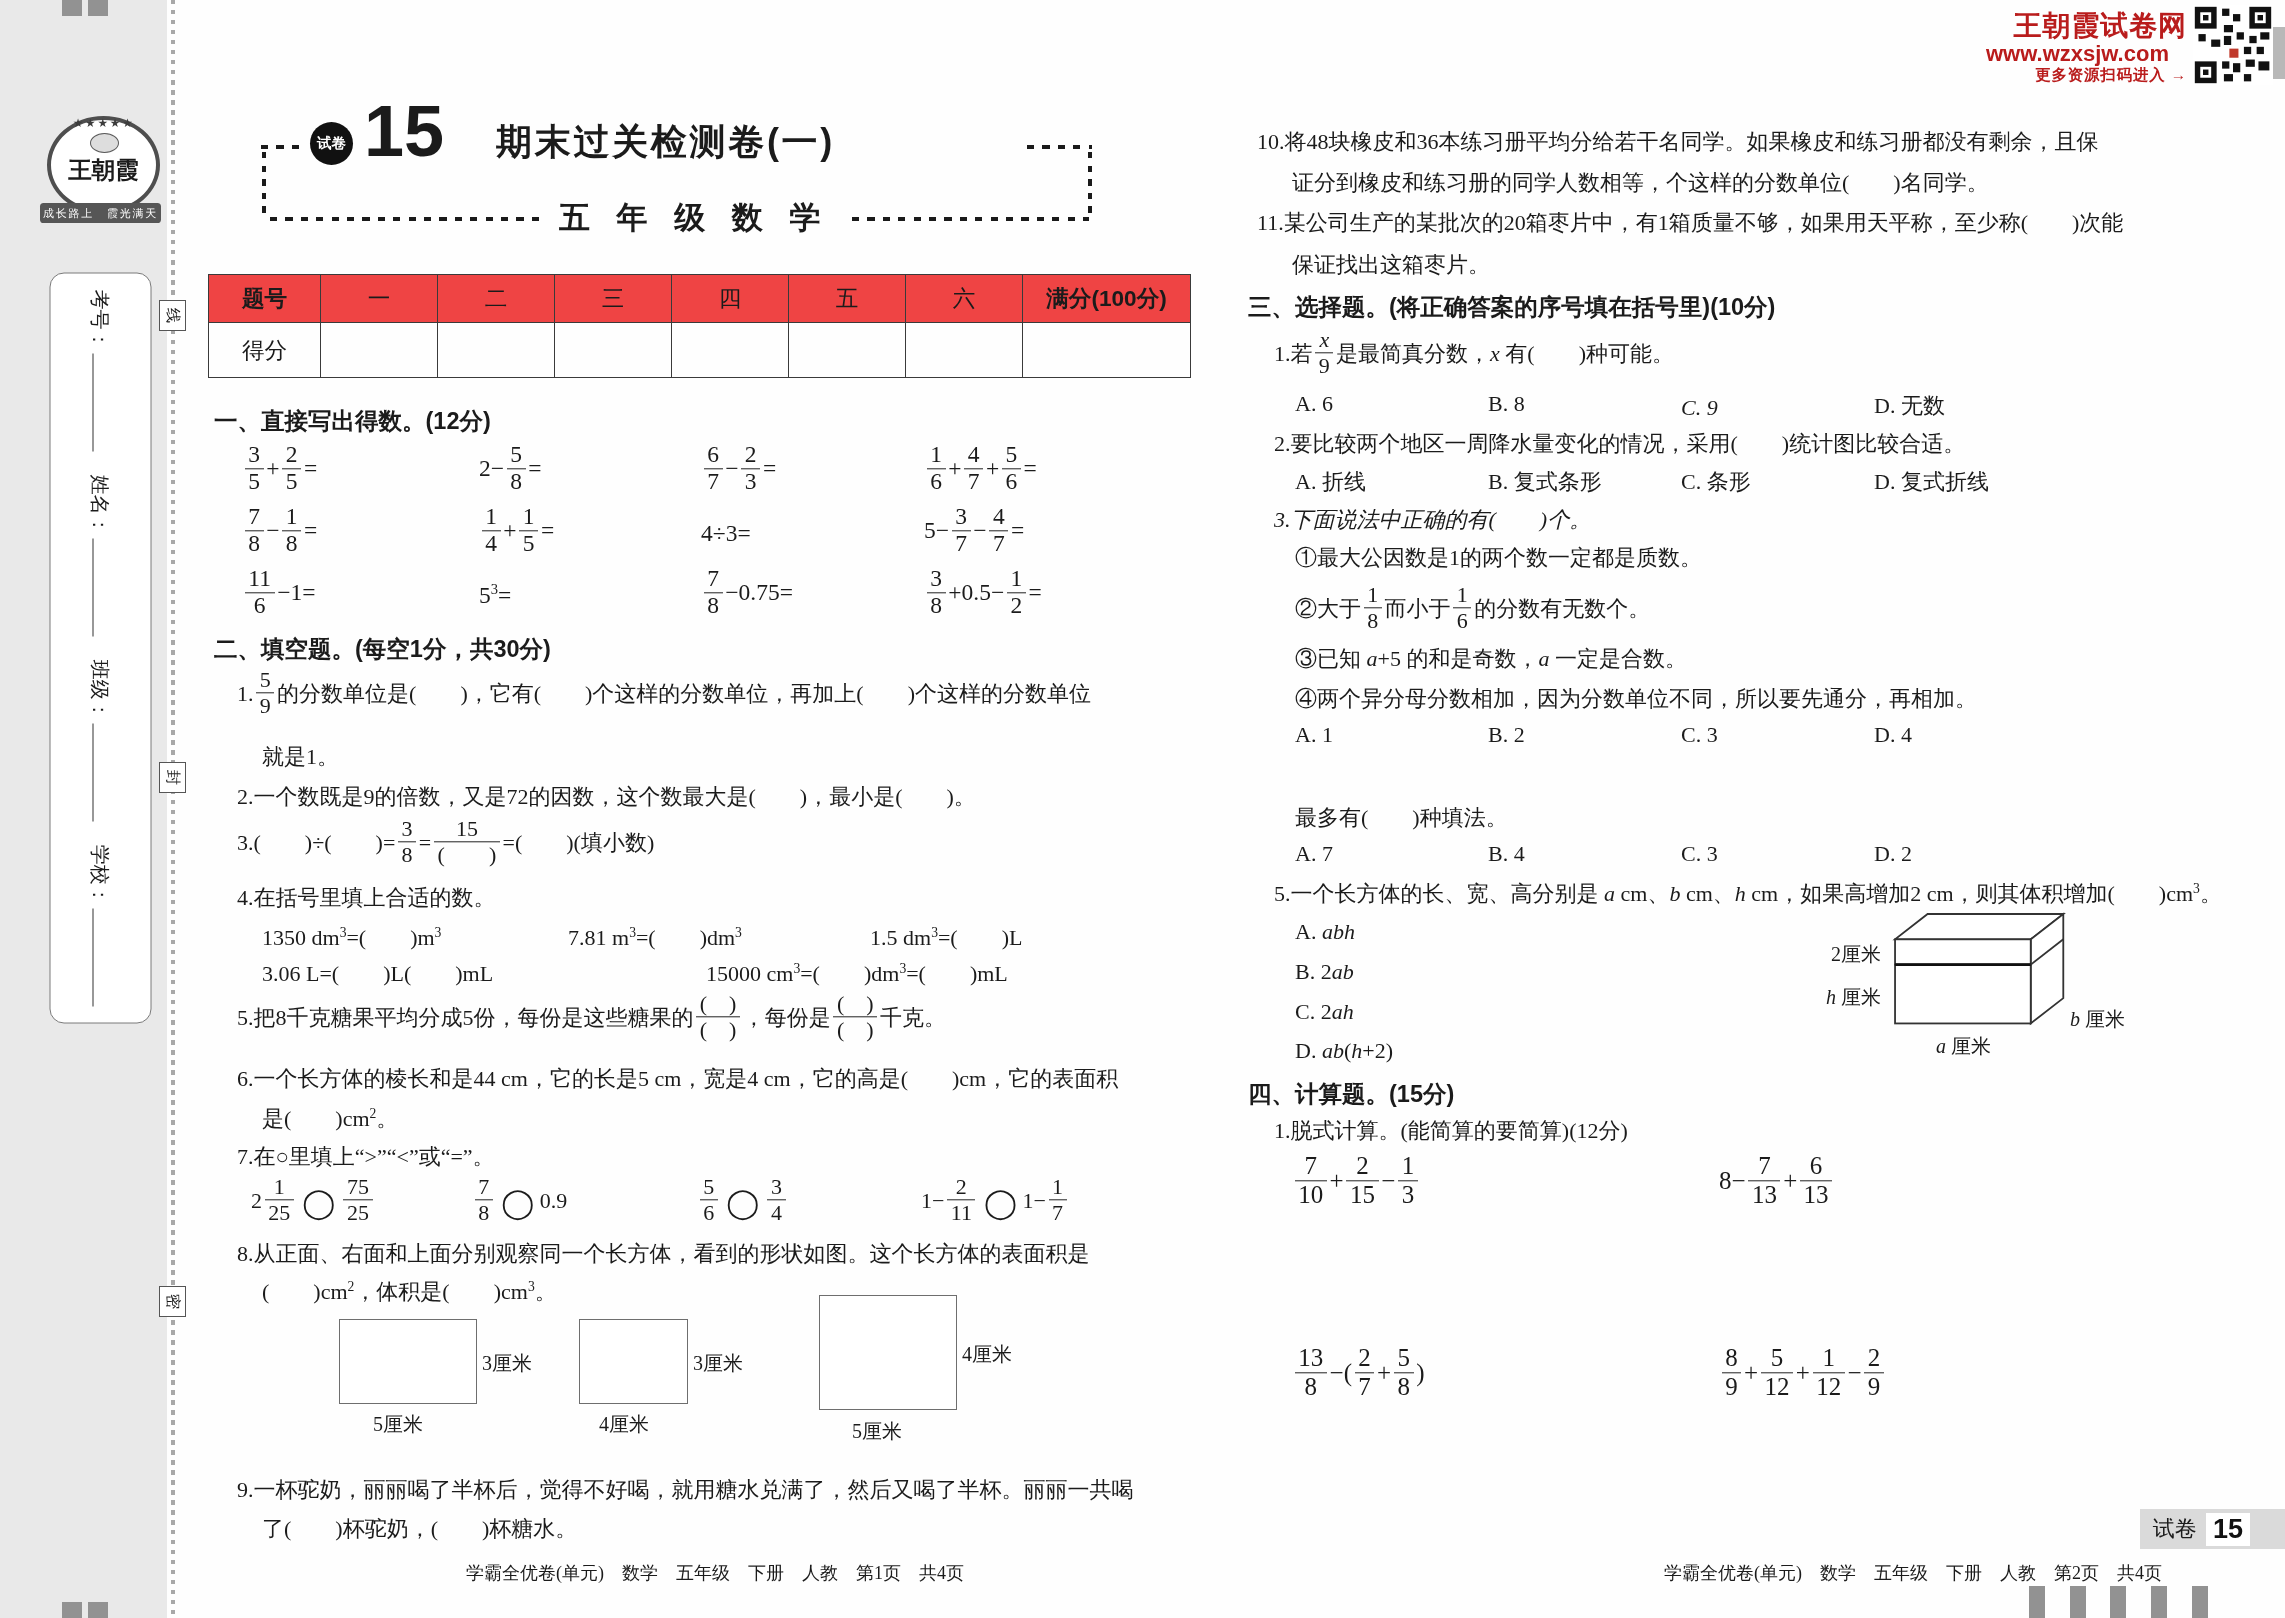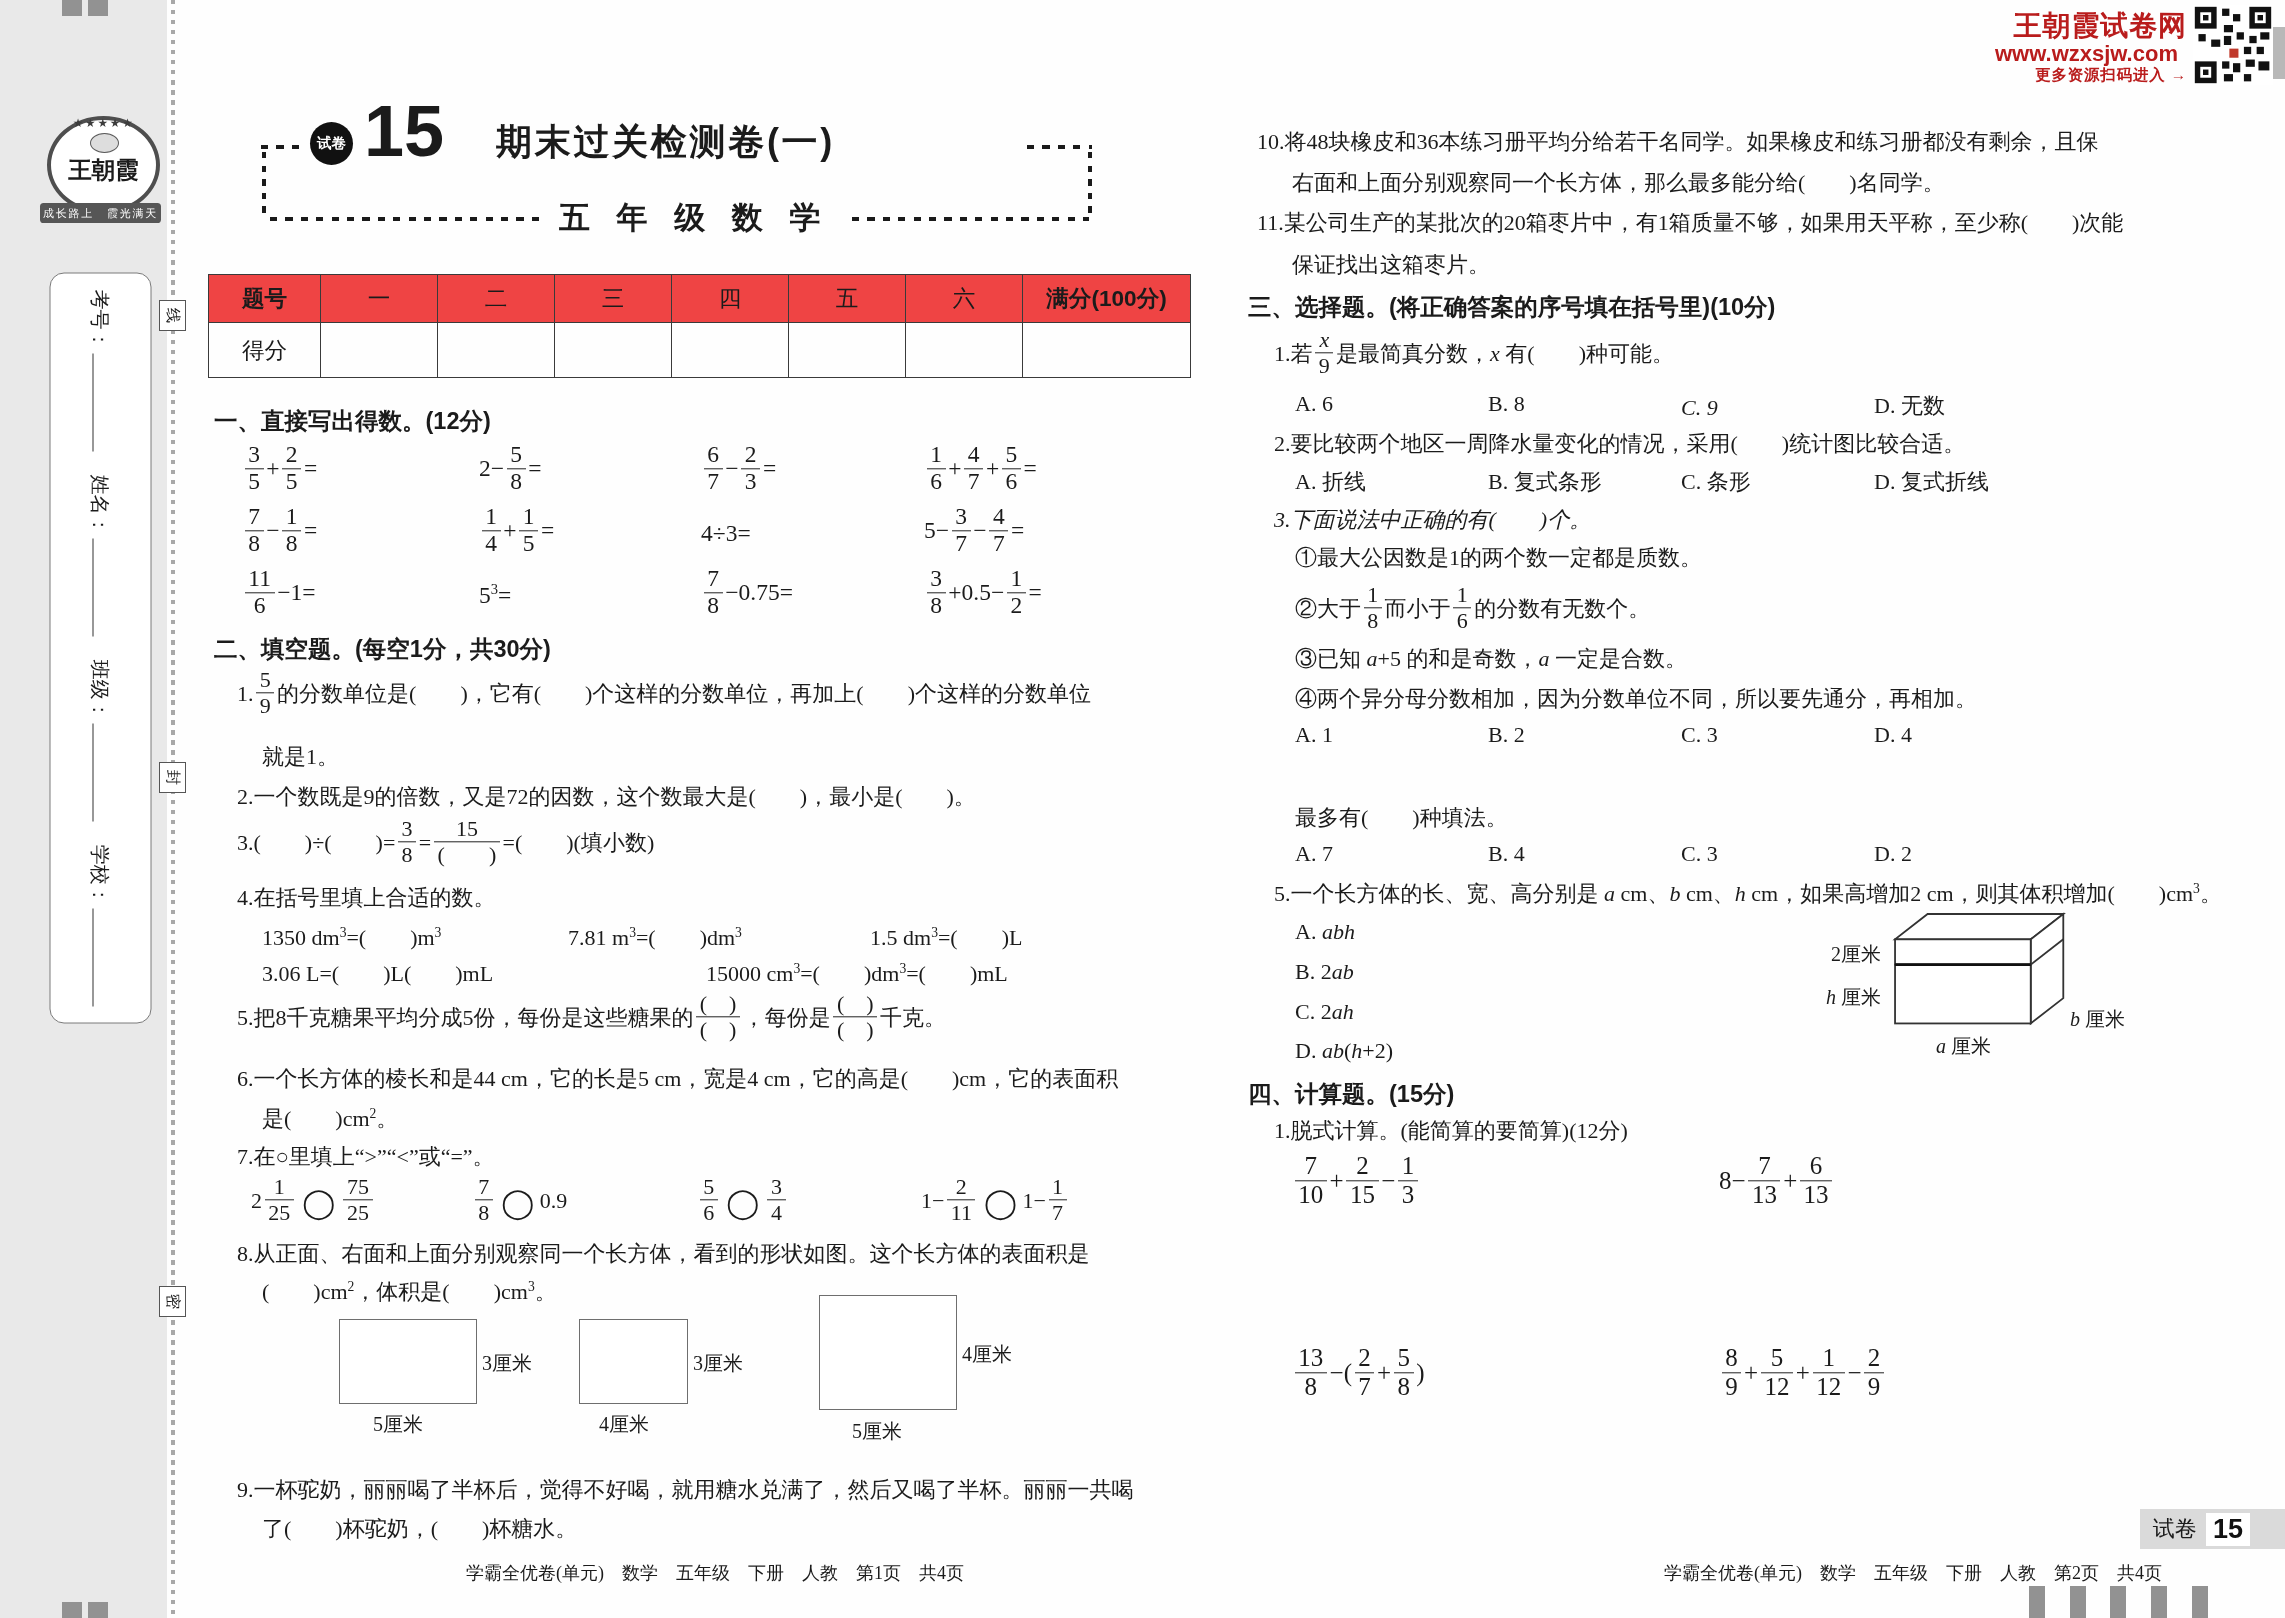--- a/index.html
+++ b/index.html
@@ -83,21 +83,21 @@
       <span>线</span>
     </div>
   <div class="sealbox" style="top:762px;">
       <span>封</span>
     </div>
   <div class="sealbox" style="top:1286px;">
       <span>密</span>
     </div>
 
   <div class="abs h red" style="left:1986px;top:7.2px;width:201px;text-align:right;font-size:28px;letter-spacing:0.9px;">王朝霞试卷网</div>
-  <div class="abs h red" style="left:1986px;top:41px;width:201px;text-align:center;font-size:22px;">www.wzxsjw.com</div>
+  <div class="abs h red" style="left:1986px;top:41px;width:201px;text-align:left;font-size:22px;">www.wzxsjw.com</div>
   <div class="abs h red" style="left:1986px;top:65px;width:201px;text-align:right;font-size:15.4px;letter-spacing:0.9px;">更多资源扫码进入 →</div>
   <svg class="abs" style="left:2193px;top:5.4px;" width="80" height="80" viewBox="0 0 88 88">
     <rect x="0" y="0" width="88" height="88" fill="#fff"></rect>
     <g fill="#111">
       <rect x="2" y="2" width="24" height="24"></rect>
         <rect x="62" y="2" width="24" height="24"></rect>
         <rect x="2" y="62" width="24" height="24"></rect>
       <rect x="32" y="4" width="8" height="8"></rect>
         <rect x="44" y="10" width="8" height="8"></rect>
         <rect x="34" y="22" width="10" height="8"></rect>
@@ -213,21 +213,21 @@
   <div class="fig-label" style="left:599px;top:1411px;">4厘米</div>
   <div class="rectfig" style="left:819px;top:1295px;width:136px;height:113px;"></div>
   <div class="fig-label" style="left:962px;top:1341px;">4厘米</div>
   <div class="fig-label" style="left:852px;top:1418px;">5厘米</div>
 
   <div class="abs t24" style="left:237px;top:1475px;">9.一杯驼奶，丽丽喝了半杯后，觉得不好喝，就用糖水兑满了，然后又喝了半杯。丽丽一共喝</div>
   <div class="abs t24" style="left:262px;top:1514px;">了(　　)杯驼奶，(　　)杯糖水。</div>
   <div class="abs t20" style="left:317px;top:1561px;width:796px;text-align:center;">学霸全优卷(单元)　数学　五年级　下册　人教　第1页　共4页</div>
 
   <div class="abs t24" style="left:1257px;top:127px;">10.将48块橡皮和36本练习册平均分给若干名同学。如果橡皮和练习册都没有剩余，且保</div>
-  <div class="abs t24" style="left:1292px;top:168px;">右面和上面分别观察同一个长方体，那么最多能分给(　　)名同学。</div>
+  <div class="abs t24" style="left:1292px;top:168px;">证分到橡皮和练习册的同学人数相等，个这样的分数单位(　　)名同学。</div>
   <div class="abs t24" style="left:1257px;top:208px;">11.某公司生产的某批次的20箱枣片中，有1箱质量不够，如果用天平称，至少称(　　)次能</div>
   <div class="abs t24" style="left:1292px;top:250px;">保证找出这箱枣片。</div>
 
   <div class="abs h t26" style="left:1248px;top:291px;">三、选择题。(将正确答案的序号填在括号里)(10分)</div>
   <div class="abs t24" style="left:1274px;top:331px;">1.若<span class="frac"><span class="fn"><i>x</i></span><span class="fd">9</span></span>是最简真分数，<i>x</i> 有(　　)种可能。</div>
   <div class="abs t24" style="left:1295px;top:391px;">A. 6</div>
   <div class="abs t24" style="left:1488px;top:391px;">B. 8</div>
   <div class="abs t24" style="left:1681px;top:395px;font-style:italic;">C. 9</div>
   <div class="abs t24" style="left:1874px;top:391px;">D. 无数</div>
   <div class="abs t24" style="left:1274px;top:429px;">2.要比较两个地区一周降水量变化的情况，采用(　　)统计图比较合适。</div>

